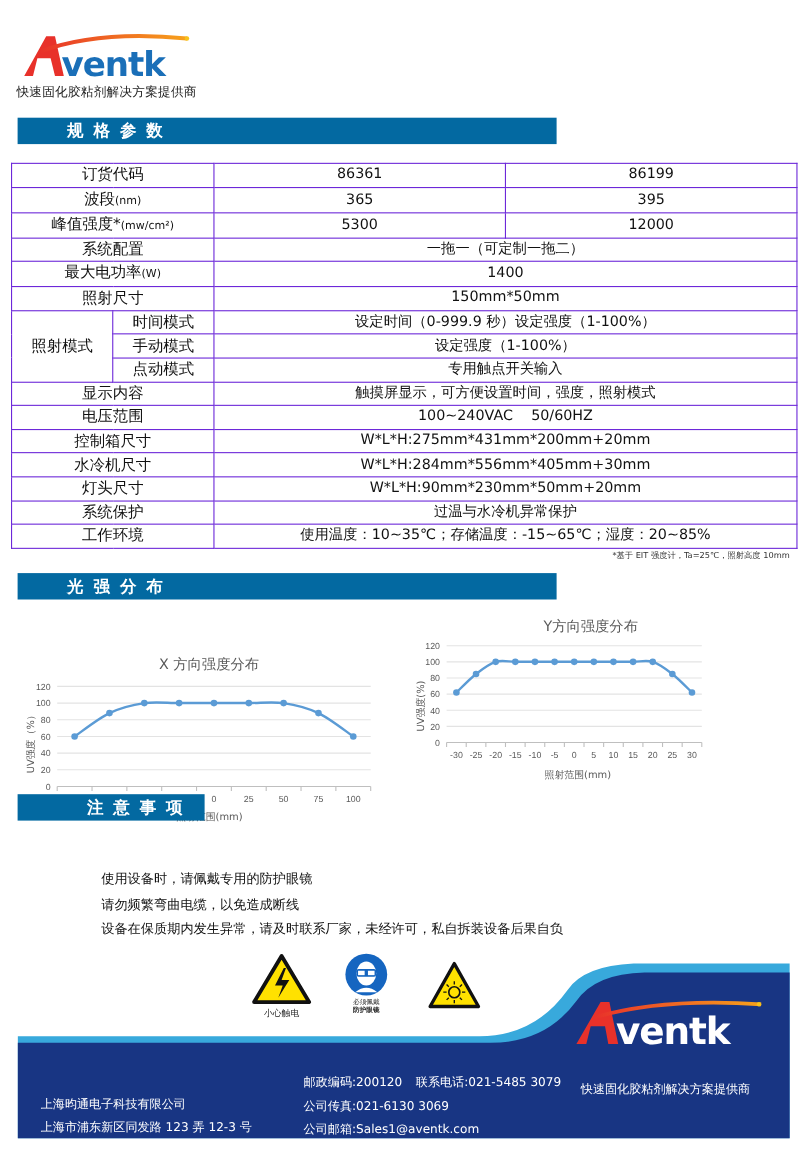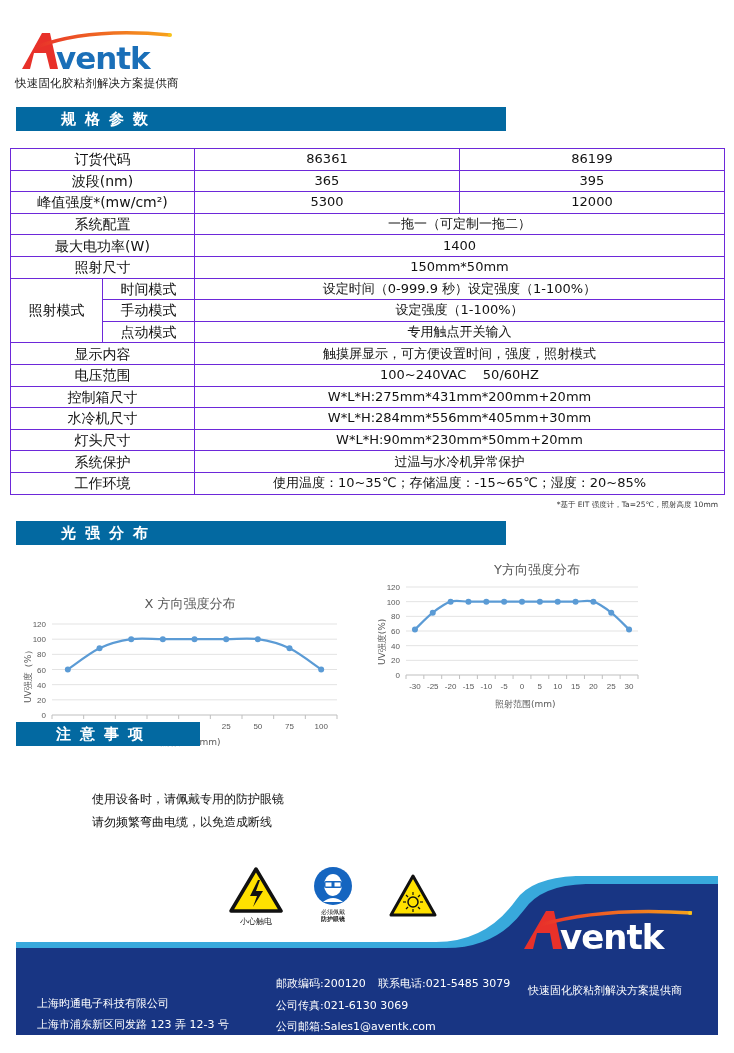--- a/index.html
+++ b/index.html
@@ -11,21 +11,21 @@
   .tagline { left:15px; top:76px; font-size:11.5px; color:#222; letter-spacing:0.2px; }
   
   .sec { left:16px; height:24px; background:#0369a1; color:#fff; font-weight:bold;
          font-size:15px; letter-spacing:9px; line-height:24px; box-sizing:border-box; padding-left:45px; }
   
   table.spec { position:absolute; left:10px; top:148px; width:714px; border-collapse:collapse;
                font-size:13px; table-layout:fixed; }
   table.spec td { border:1px solid #6d28d9; height:20.6px; padding:0; text-align:center; line-height:20px;
                   white-space:nowrap; overflow:hidden; }
   table.spec td.lbl { font-size:14px; }
-  .small { font-size:14px; }
+  .small { font-size:10px; }
   .footnote { right:16px; top:500px; font-size:7.5px; color:#333; }
   
   .chart { position:absolute; }
   .chart-title { position:absolute; text-align:center; color:#595959; font-size:13px; }
   .axlabel { position:absolute; font-size:9px; color:#595959; }
   .ylabel { position:absolute; font-size:9px; color:#595959; transform:rotate(-90deg); transform-origin:left top; white-space:nowrap; }
   
   .notes { left:92px; top:788px; font-size:12px; line-height:22.5px; color:#111; }
   .notes div { white-space:nowrap; }
   
@@ -242,24 +242,25 @@
       <circle cx="187.6923076923077" cy="46.66666666666666" r="3" fill="#5B9BD5"></circle>
       <circle cx="205.53846153846155" cy="46.66666666666666" r="3" fill="#5B9BD5"></circle>
       <circle cx="223.3846153846154" cy="46.66666666666666" r="3" fill="#5B9BD5"></circle>
       <circle cx="241.23076923076923" cy="57.666666666666664" r="3" fill="#5B9BD5"></circle>
       <circle cx="259.0769230769231" cy="74.53333333333333" r="3" fill="#5B9BD5"></circle>
     </svg>
   <div class="ylabel" style="left:6px;top:110px;">UV强度(%)</div>
   <div class="axlabel" style="left:125px;top:143px;">照射范围(mm)</div>
 </div>
 
-<div class="abs sec" style="top:722px;width:184px;padding-left:40px;">注意事项</div>
+<div class="abs sec" style="top:722px;width:170px;padding-left:52px;text-align:center;">注意事项</div>
 <div class="abs notes">
   <div>使用设备时，请佩戴专用的防护眼镜</div>
   <div>请勿频繁弯曲电缆，以免造成断线</div>
+  <div>设备在保质期内发生异常，请及时联系厂家，未经许可，私自拆装设备后果自负</div>
 </div>
 
 <svg class="abs" style="left:16px;top:870px;" width="702" height="165">
   <path d="M0 72 L420 72 Q470 72 500 30 Q515 8 560 6 L702 6 L702 165 L0 165 Z" fill="#38A9DC"></path>
   <path d="M0 78 L430 78 Q480 78 508 40 Q525 15 570 14 L702 14 L702 165 L0 165 Z" fill="#183583"></path>
 </svg>
 
 <div class="abs" style="left:228px;top:866px;width:60px;height:70px;">
   <svg width="56" height="48" viewBox="0 0 56 48">
     <path d="M28 3 L53 45 L3 45 Z" fill="#FFE100" stroke="#111" stroke-width="3.5" stroke-linejoin="round"></path>

